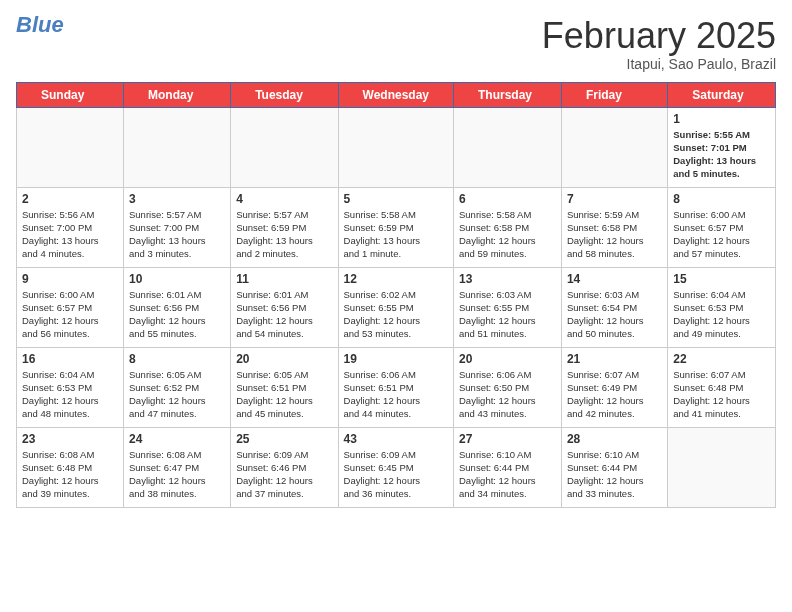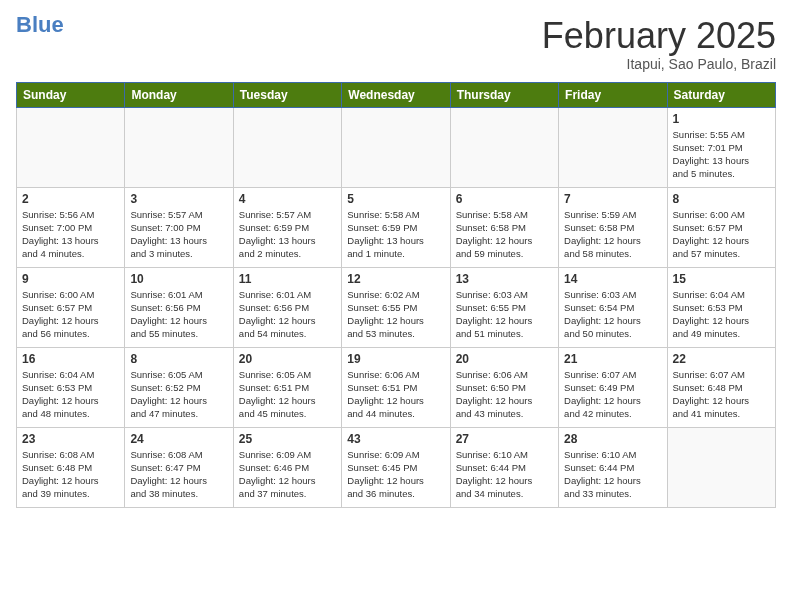--- a/index.html
+++ b/index.html
@@ -47,25 +47,25 @@
     .location {
       font-size: 14px;
       color: #555;
     }
     .calendar {
       width: 100%;
       border-collapse: collapse;
       border: 1px solid #ccc;
     }
     .calendar th {
-      background-color: #4d7c0f;
+      background-color: #ef4444;
       color: white;
       font-size: 12px;
       font-weight: bold;
-      padding: 5px 6px;
+      padding: 5px 24px;
       text-align: left;
       border: 1px solid #3a6aaa;
     }
     .calendar td {
       border: 1px solid #ccc;
       vertical-align: top;
       padding: 4px 5px;
       width: calc(100% / 7);
       height: 80px;
       font-size: 10px;
@@ -85,21 +85,21 @@
       font-size: 9.5px;
       line-height: 1.4;
       color: #333;
     }
   </style>
 </head>
 <body>
 
 <div class="header">
   <div class="logo">
-    <div style="margin-top:-4px;">
+    <div style="margin-top:-4px;font-style:italic;">
       <span class="logo-blue" style="font-size:22px;font-weight:bold;color:#4a7fc1;">Blue</span>
     </div>
   </div>
   <div class="title-area">
     <div class="month-title">February 2025</div>
     <div class="location">Itapui, Sao Paulo, Brazil</div>
   </div>
 </div>
 
 <table class="calendar">
@@ -117,21 +117,21 @@
   <tbody id="calendar-body">
   <tr>
         <td class="empty"></td>
         <td class="empty"></td>
         <td class="empty"></td>
         <td class="empty"></td>
         <td class="empty"></td>
         <td class="empty"></td>
         <td>
           <span class="day-number">1</span>
-          <div class="day-info" style="white-space: pre-line;">Sunrise: 5:55 AM
+          <div class="day-info" style="white-space: pre-line; font-weight: bold;">Sunrise: 5:55 AM
 Sunset: 7:01 PM
 Daylight: 13 hours
 and 5 minutes.</div>
         </td>
       </tr>
       <tr>
         <td>
           <span class="day-number">2</span>
           <div class="day-info" style="white-space: pre-line;">Sunrise: 5:56 AM
 Sunset: 7:00 PM

